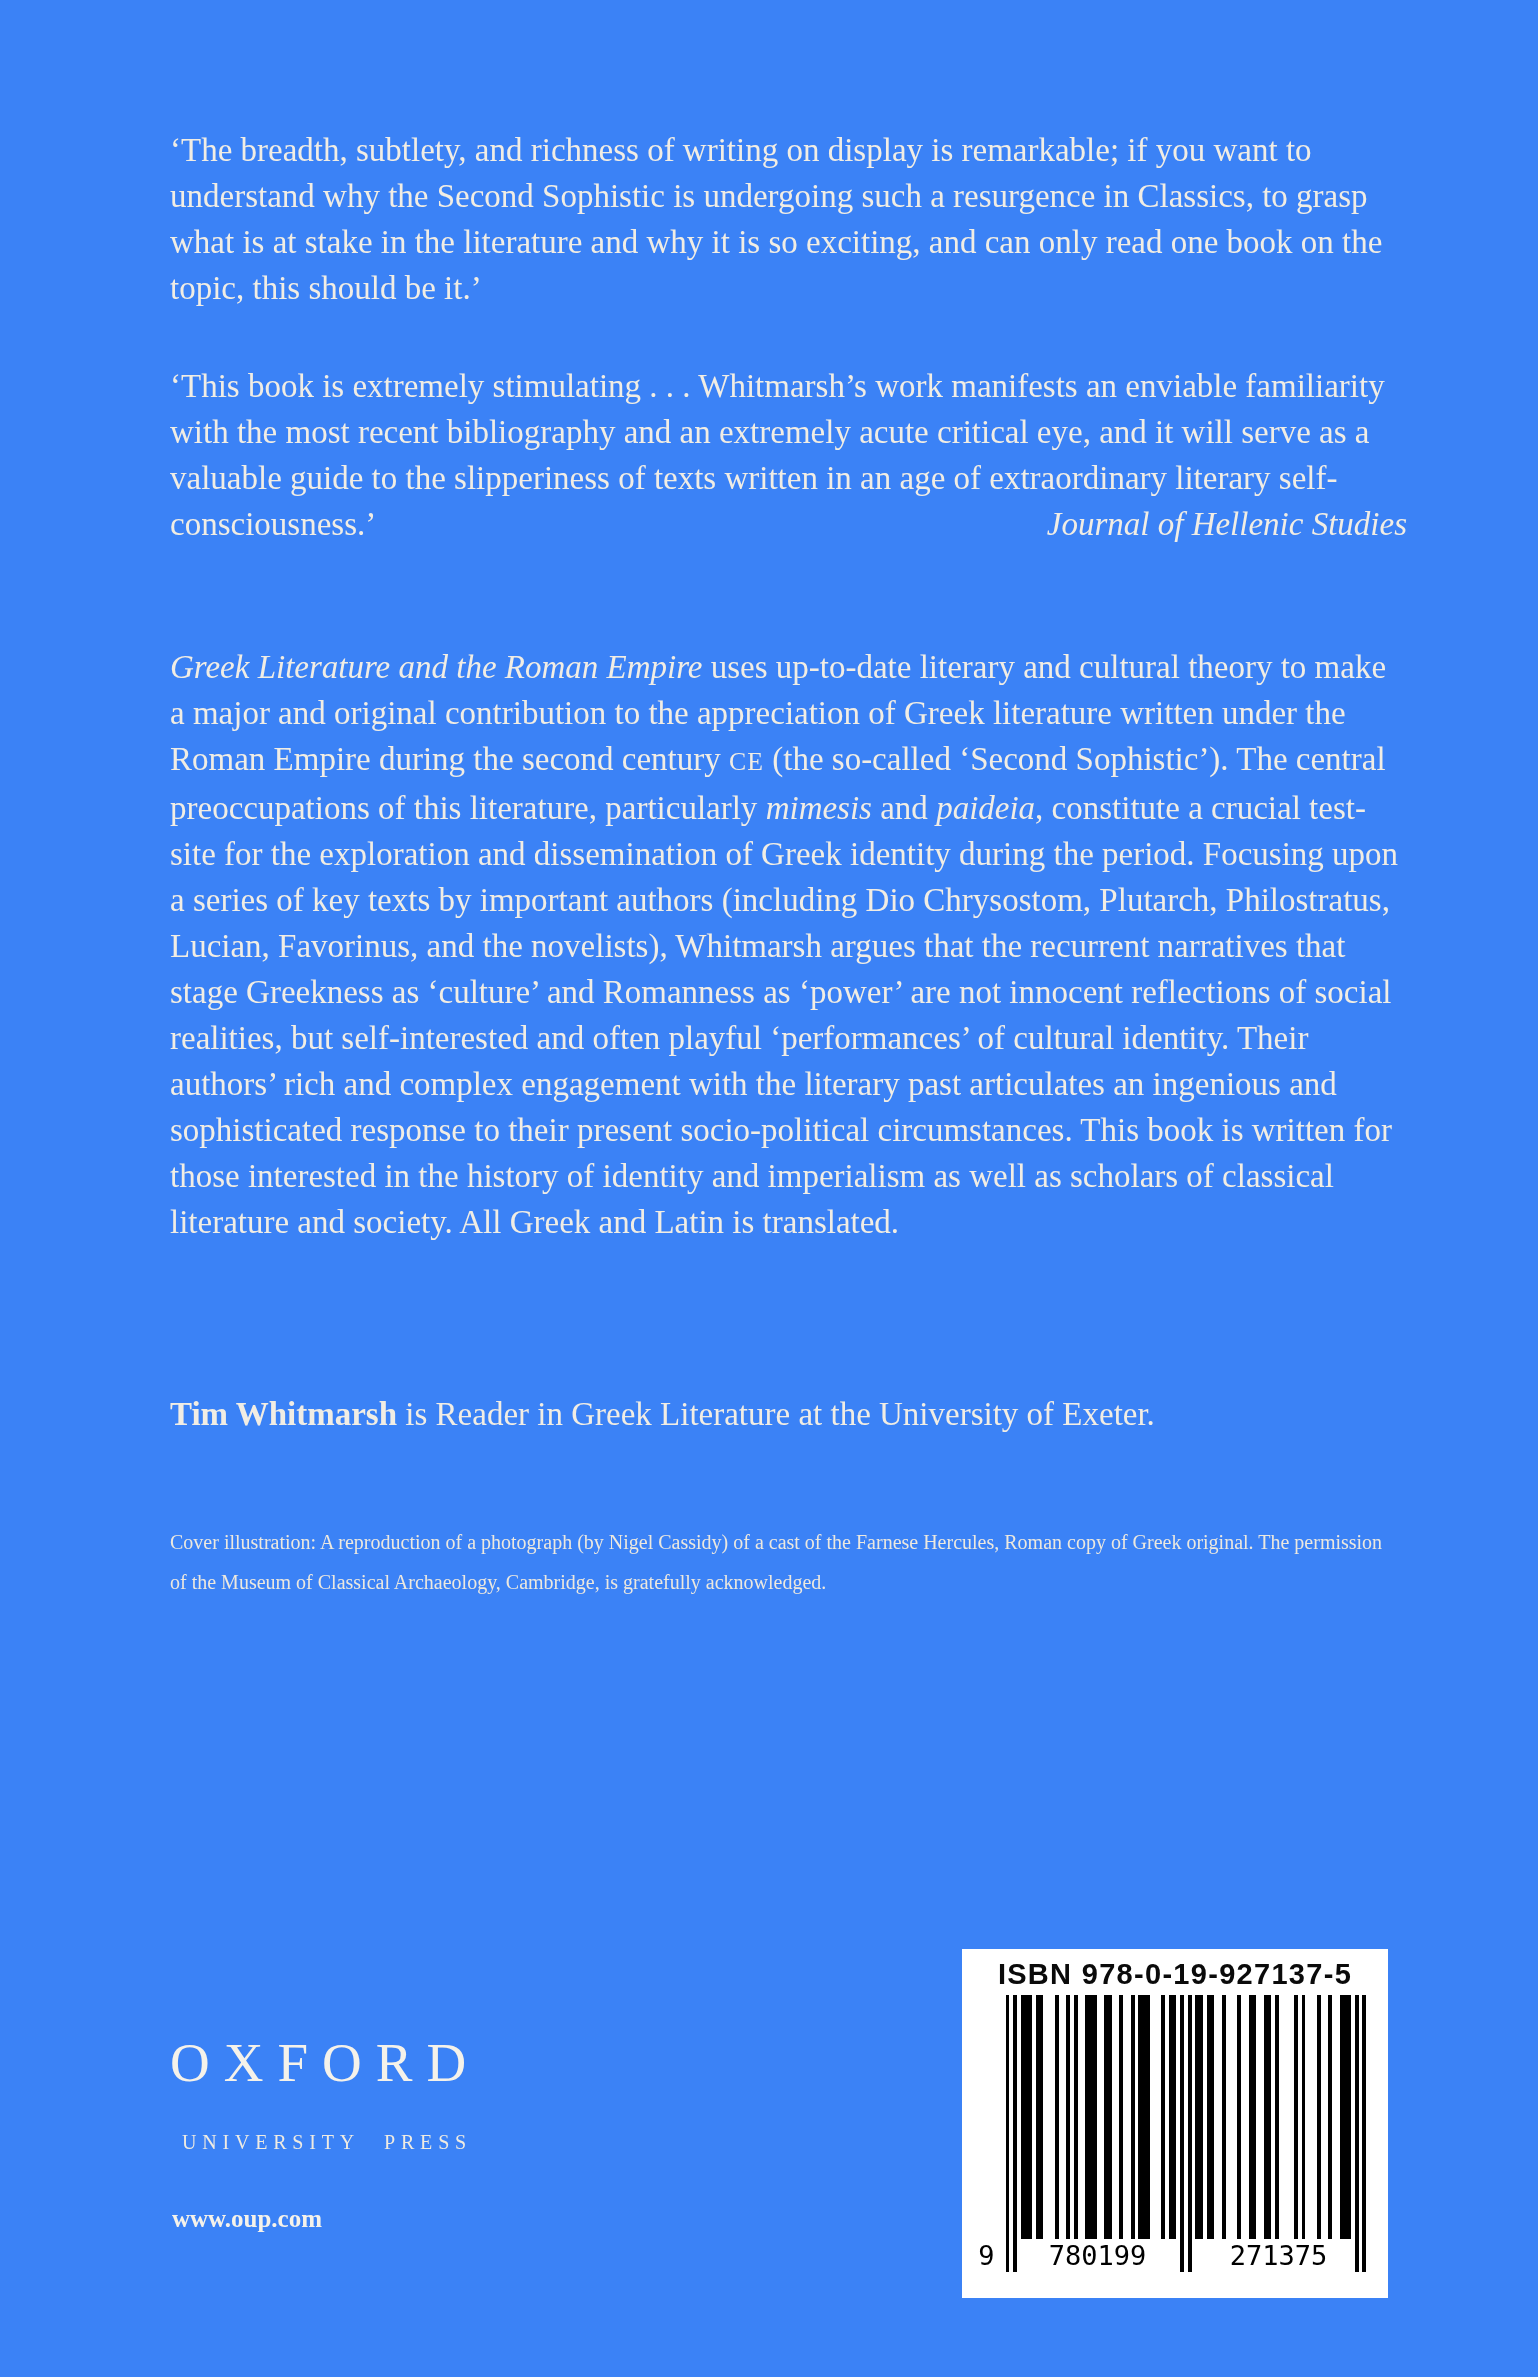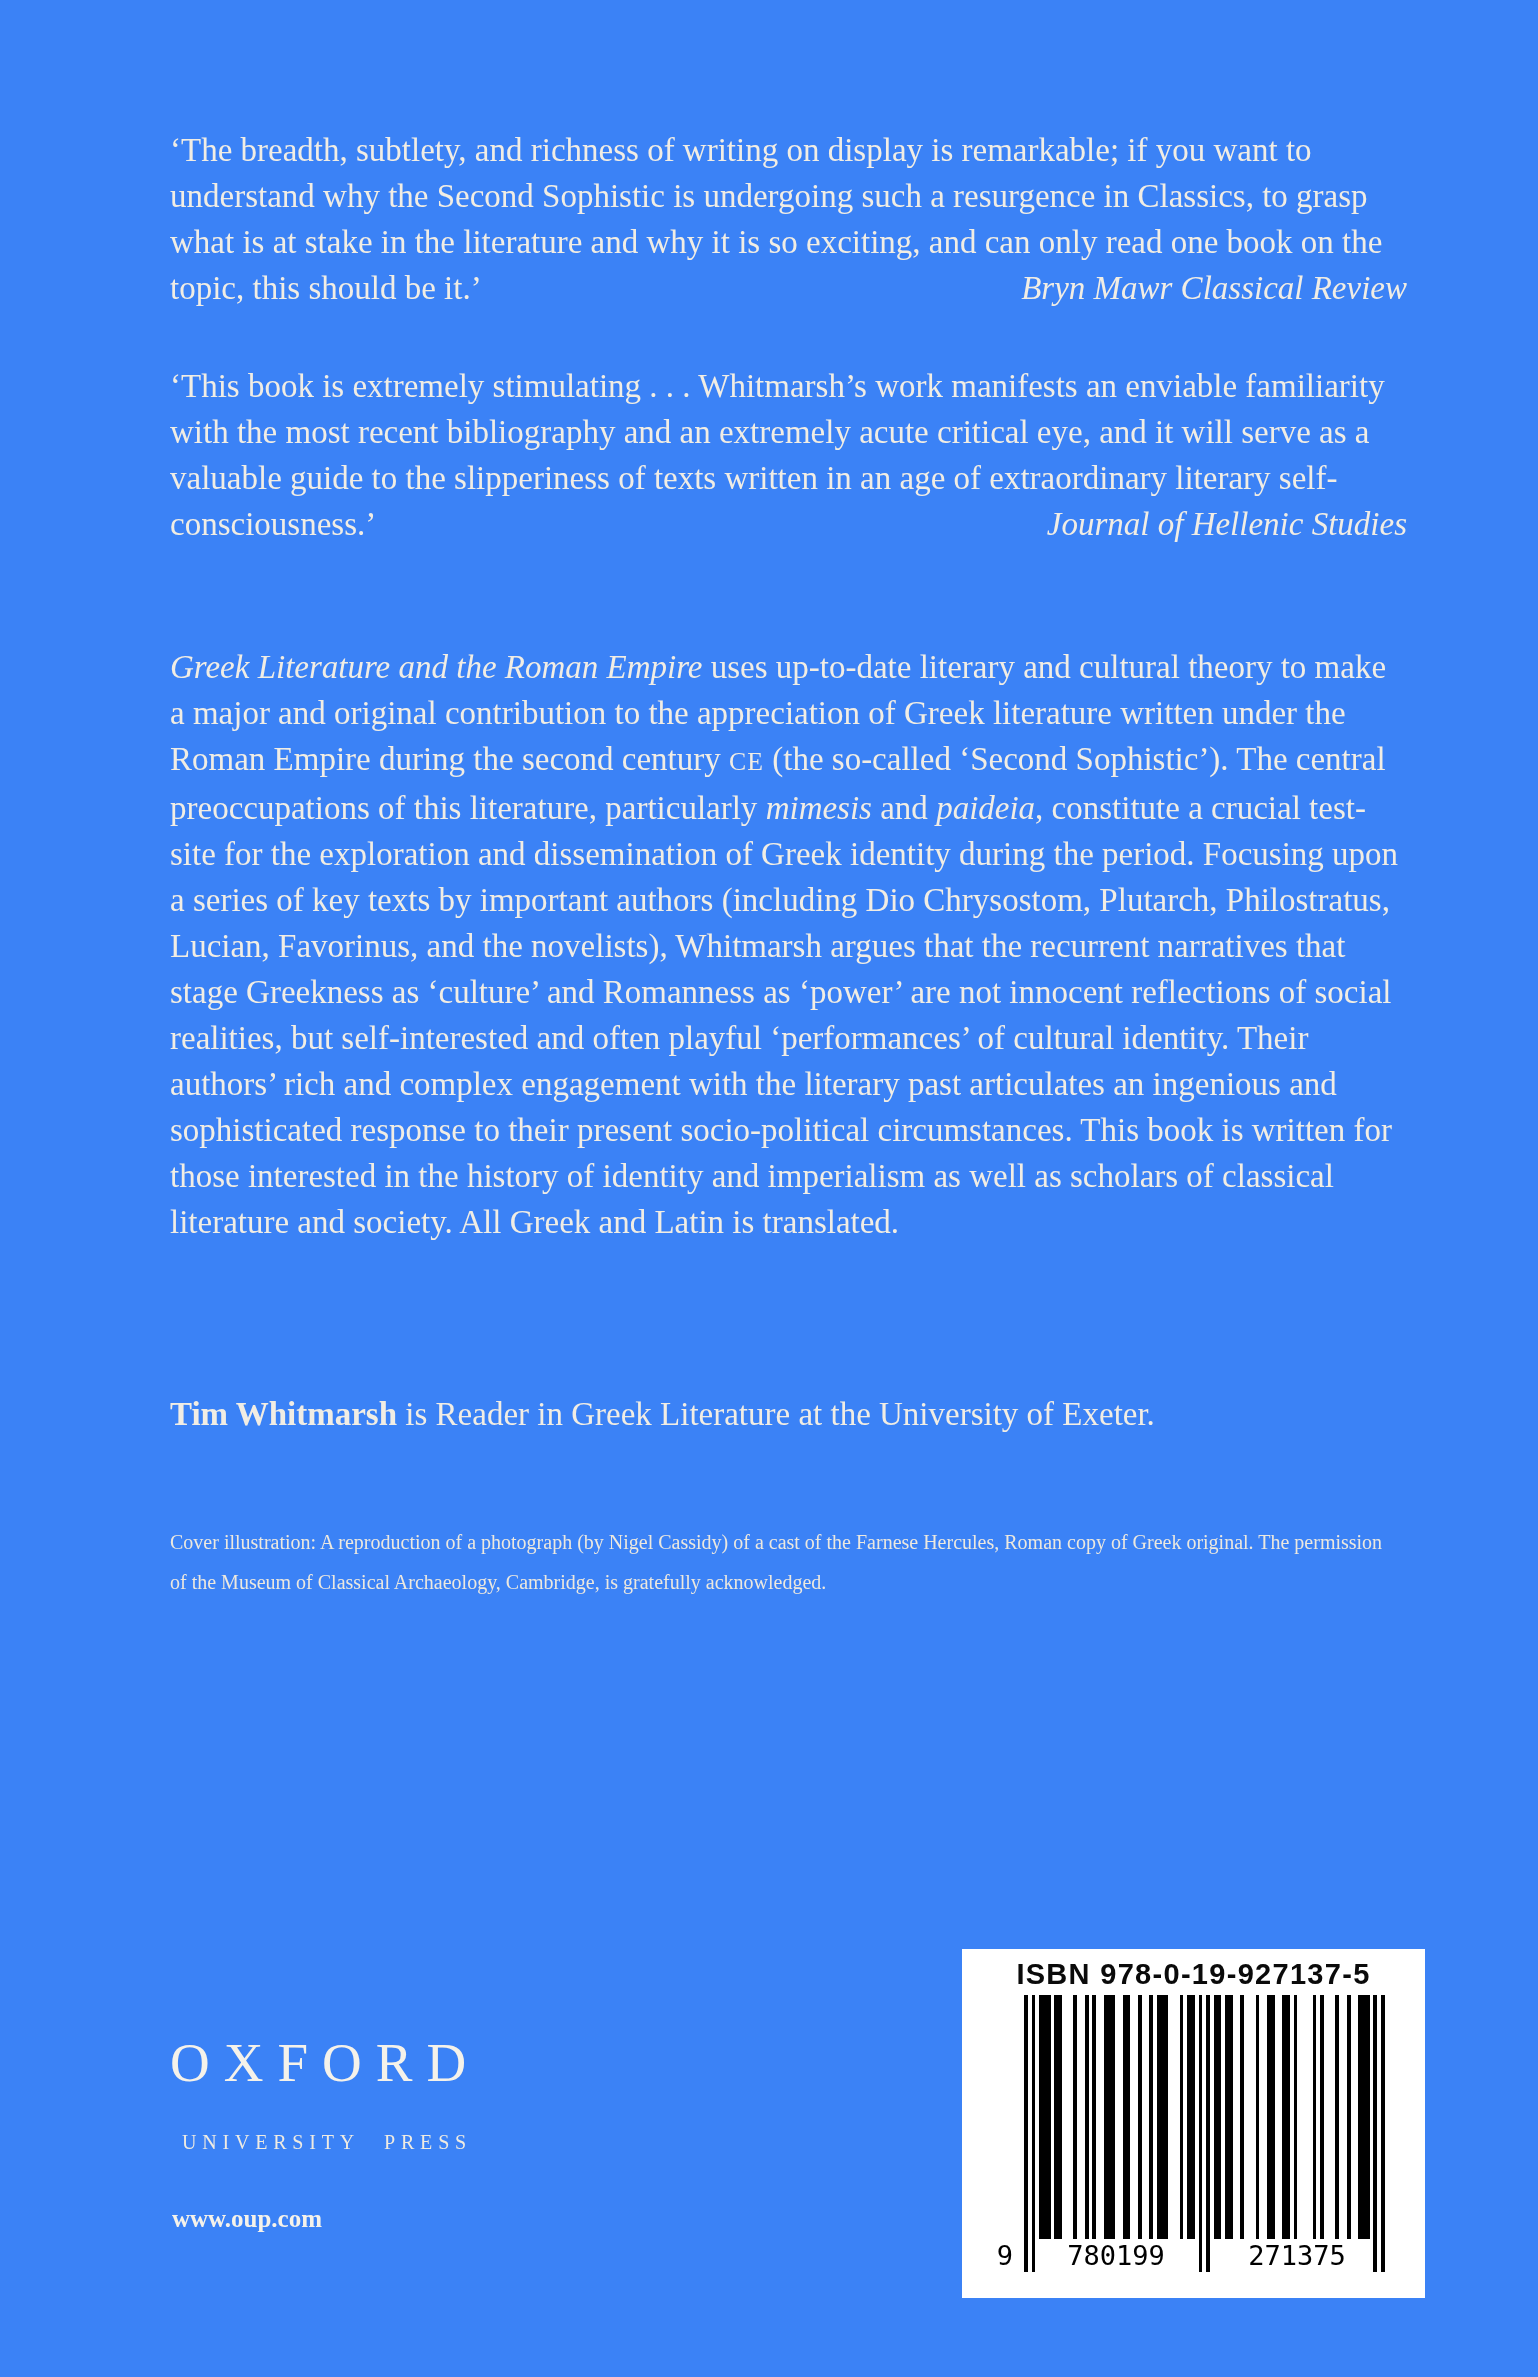--- a/index.html
+++ b/index.html
@@ -57,21 +57,21 @@
     top: 2205px;
     font-size: 25px;
     font-weight: bold;
     color: #f5f2ea;
   }
 
   .barcode-box {
     position: absolute;
     left: 962px;
     top: 1949px;
-    width: 463px;
+    width: 426px;
     height: 349px;
     background: #ffffff;
     color: #000000;
     box-sizing: border-box;
     padding-top: 9px;
   }
   .isbn-label {
     text-align: center;
     font-family: "Liberation Sans", sans-serif;
     font-weight: 600;
@@ -116,21 +116,21 @@
     height: 37px;
     background: #d9d9d9;
   }
 </style>
 </head>
 <body>
 
 <div class="page">
 
   <section class="textblock review-1">
-    <p><span><span>‘The breadth, subtlety, and richness of writing on display is remarkable; if you want to understand why the Second Sophistic is undergoing such a resurgence in Classics, to grasp what is at stake in the literature and why it is so exciting, and can only read one book on the topic, this should be it.’</span></span><span class="attribution">Bryn Mawr Classical Review</span></p>
+    <p><span><span>‘The breadth, subtlety, and richness of writing on display is remarkable; if you want to understand why the Second Sophistic is undergoing such a resurgence in Classics, to grasp what is at stake in the literature and why it is so exciting, and can only read one book on the topic, this should be it.’</span></span></p>
   </section>
 
   <section class="textblock review-2">
     <p><span><span>‘This book is extremely stimulating . . . Whitmarsh’s work manifests an enviable familiarity with the most recent bibliography and an extremely acute critical eye, and it will serve as a valuable guide to the slipperiness of texts written in an age of extraordinary literary self-consciousness.’</span></span><span class="attribution">Journal of Hellenic Studies</span></p>
   </section>
 
   <div class="scan-artifact"></div>
 
   <section class="textblock blurb">
     <p><span class="seg-italic">Greek Literature and the Roman Empire</span><span> uses up-to-date literary and cultural theory to make a major and original contribution to the appreciation of Greek literature written under the Roman Empire during the second century </span><span class="seg-smallcaps">CE</span><span> (the so-called ‘Second Sophistic’). The central preoccupations of this literature, particularly </span><span class="seg-italic">mimesis</span><span> and </span><span class="seg-italic">paideia</span><span>, constitute a crucial test-site for the exploration and dissemination of Greek identity during the period. Focusing upon a series of key texts by important authors (including Dio Chrysostom, Plutarch, Philostratus, Lucian, Favorinus, and the novelists), Whitmarsh argues that the recurrent narratives that stage Greekness as ‘culture’ and Romanness as ‘power’ are not innocent reflections of social realities, but self-interested and often playful ‘performances’ of cultural identity. Their authors’ rich and complex engagement with the literary past articulates an ingenious and sophisticated response to their present socio-political circumstances. This book is written for those interested in the history of identity and imperialism as well as scholars of classical literature and society. All Greek and Latin is translated.</span></p>

